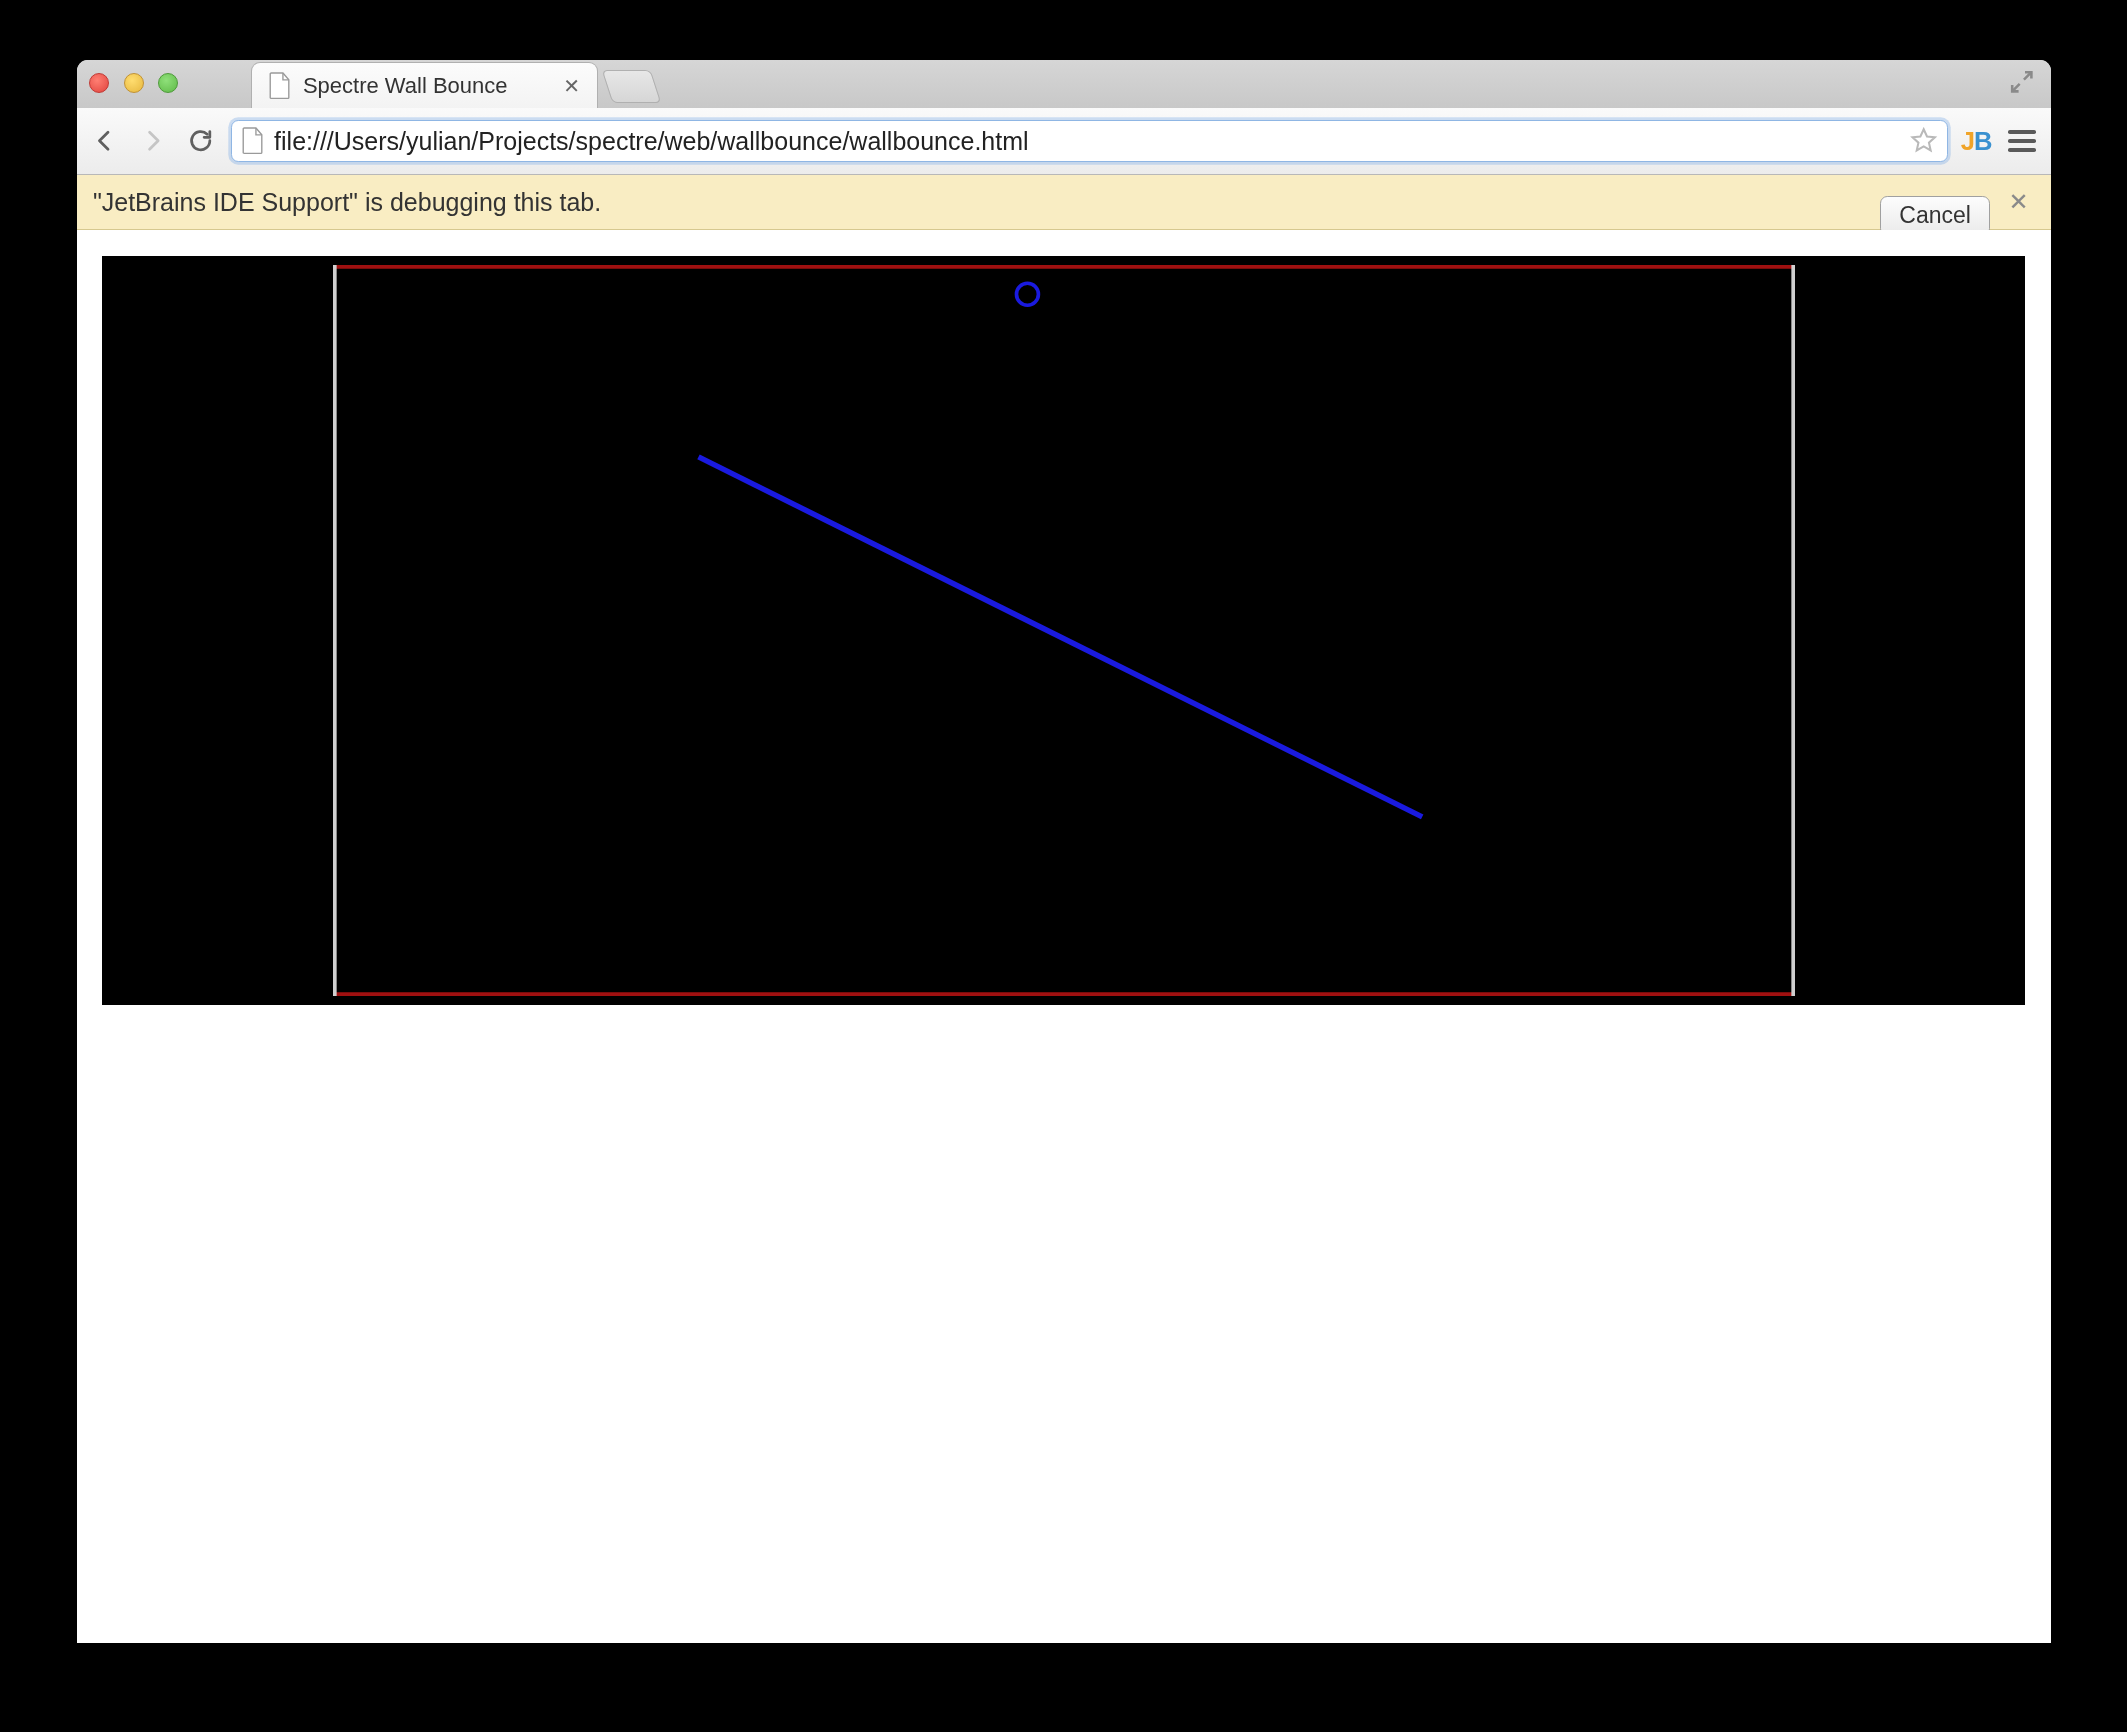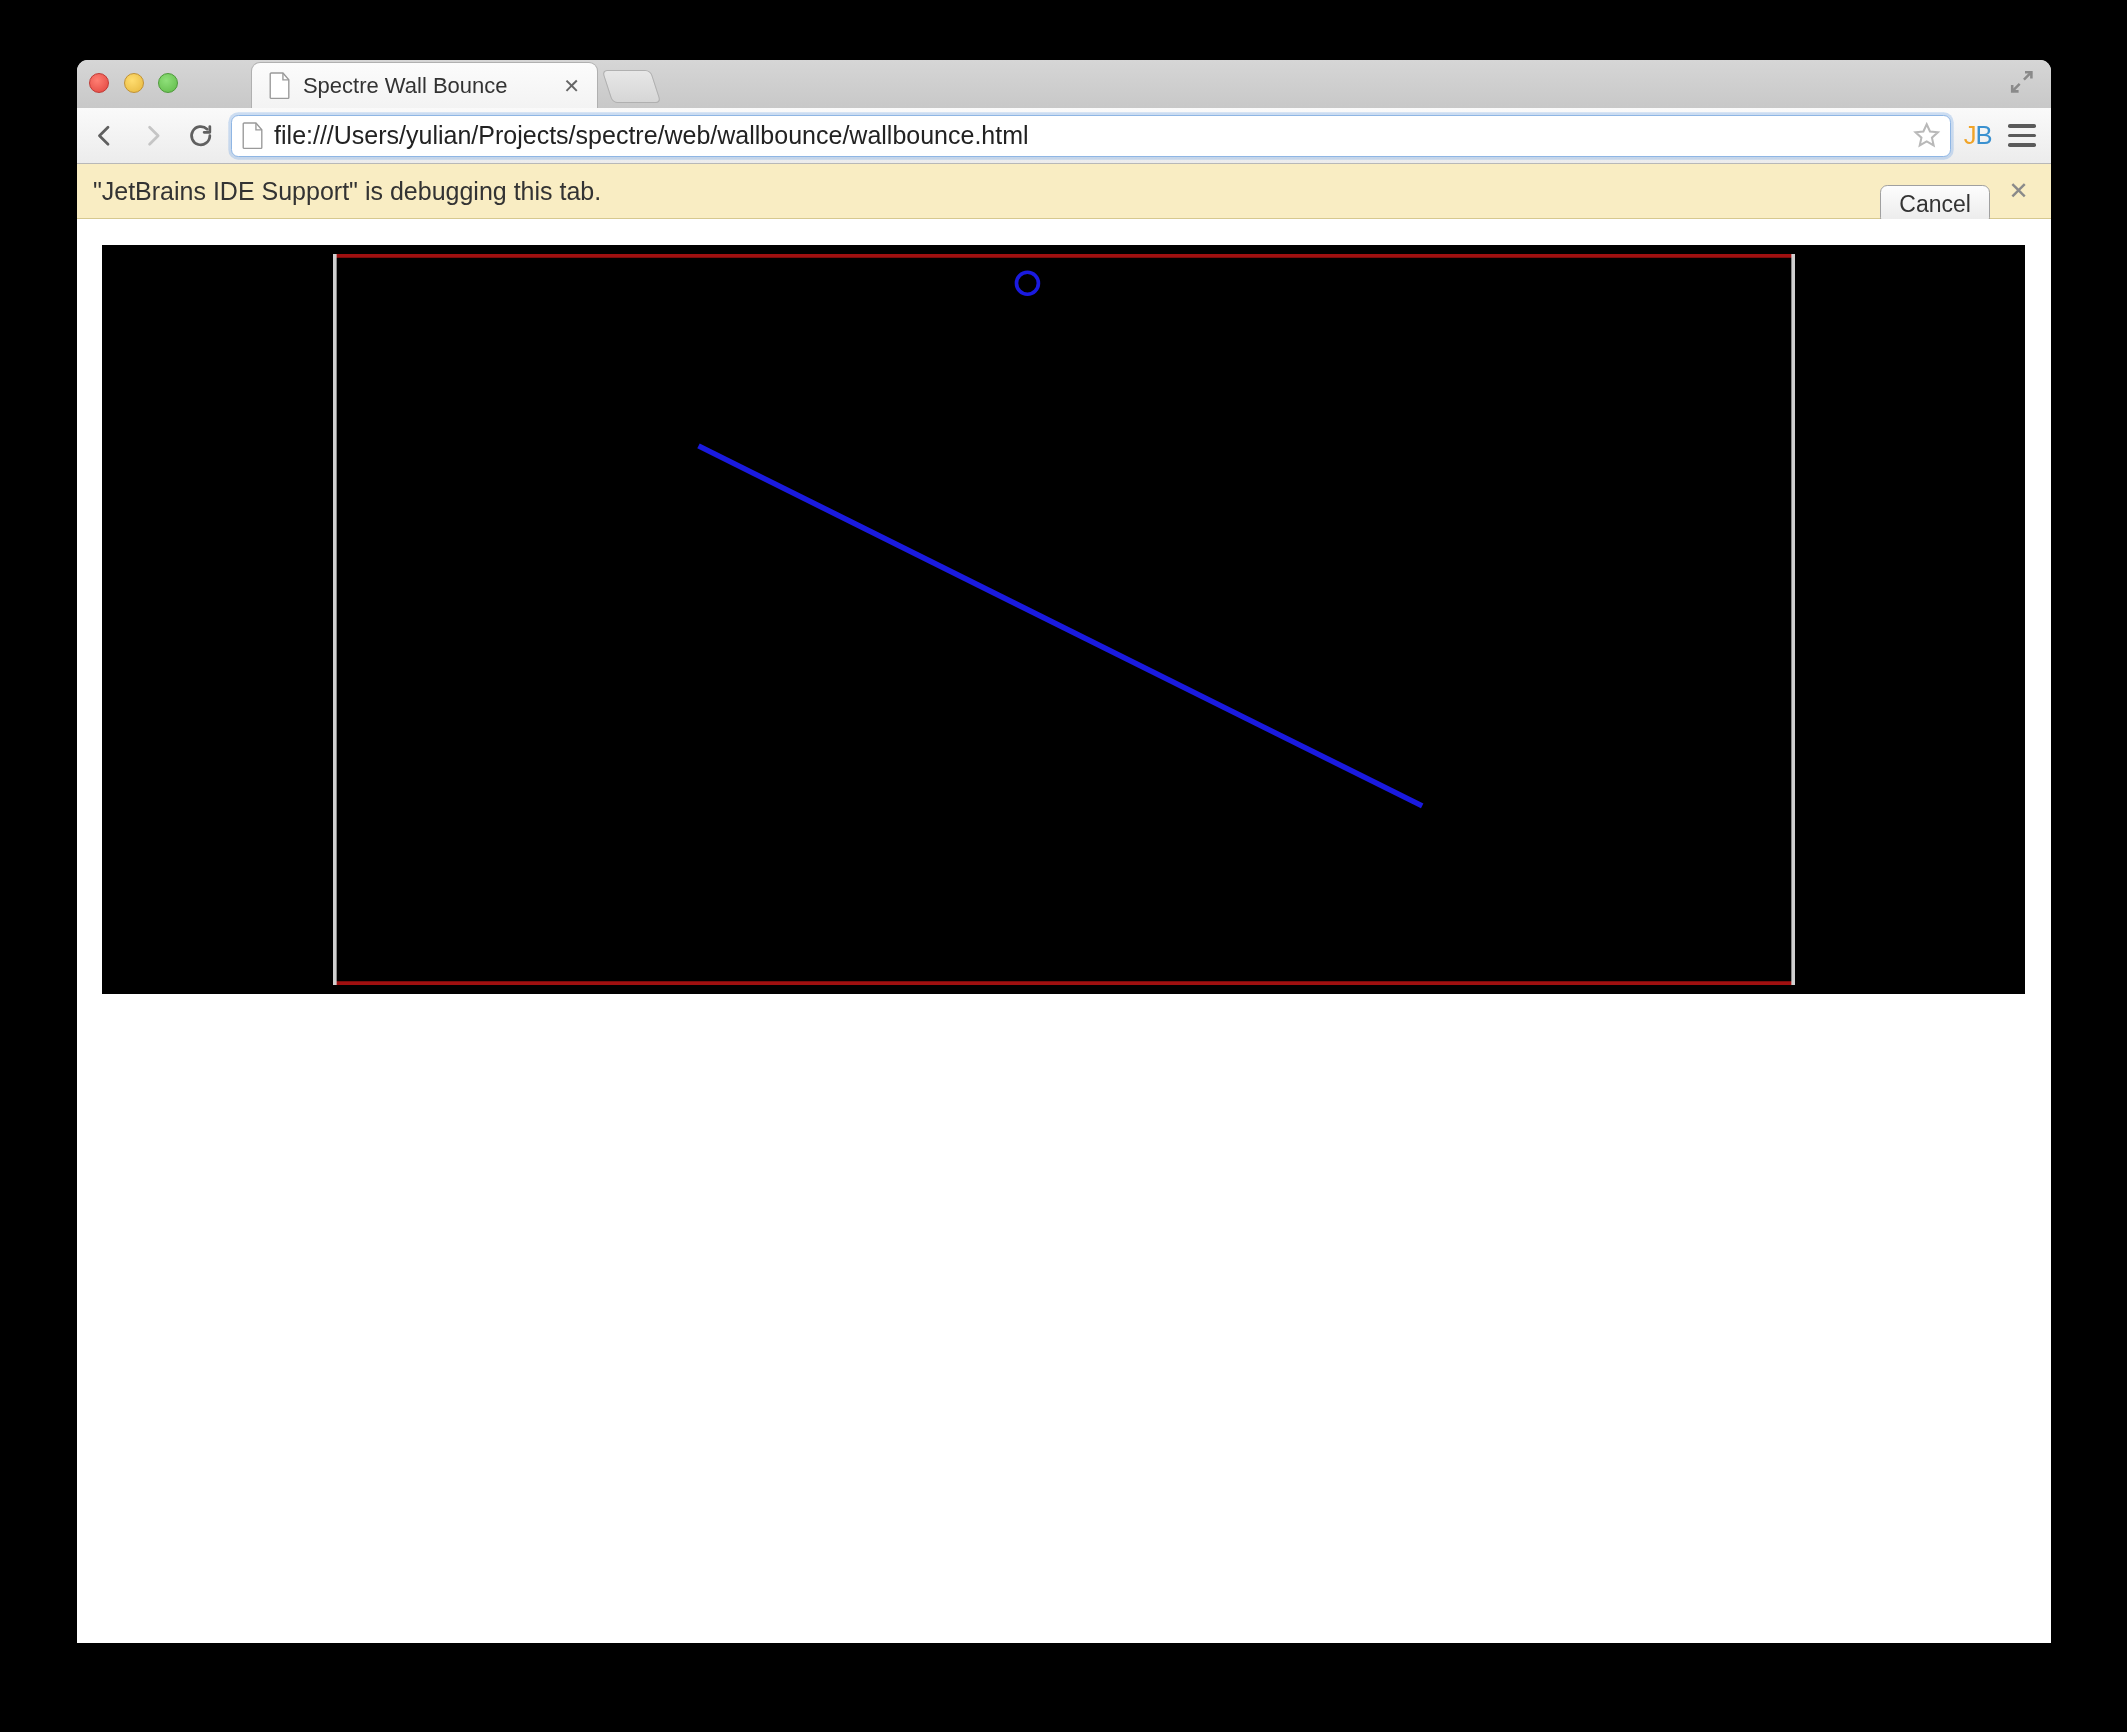--- a/index.html
+++ b/index.html
@@ -95,21 +95,21 @@
     .fullscreen-icon {
       position: absolute;
       right: 16.4px;
       top: 9.1px;
       width: 25.6px;
       height: 25.6px;
       color: #8a8a8a;
     }
     
     .toolbar {
-      height: 56px;
+      height: 67px;
       background: linear-gradient(to bottom, #fafafa, #ececec);
       border-bottom: 0.9px solid #b8b8b8;
       display: flex;
       align-items: center;
       padding: 17px 11px;
       gap: 12.8px;
     }
     
     .nav-btn {
       width: 35px;
@@ -146,21 +146,21 @@
       caret-color: #222;
     }
     
     .star-icon {
       color: #b9b9b9;
       width: 27.4px;
       height: 27.4px;
     }
     
     .jb-badge {
-      font-weight: normal;
+      font-weight: bold;
       font-size: 25.6px;
       letter-spacing: -0.9px;
     }
     .jb-badge .j { color: #f0a429; }
     .jb-badge .b { color: #3a91d0; }
     
     .menu-btn {
       width: 35px;
       height: 35px;
       display: flex;

